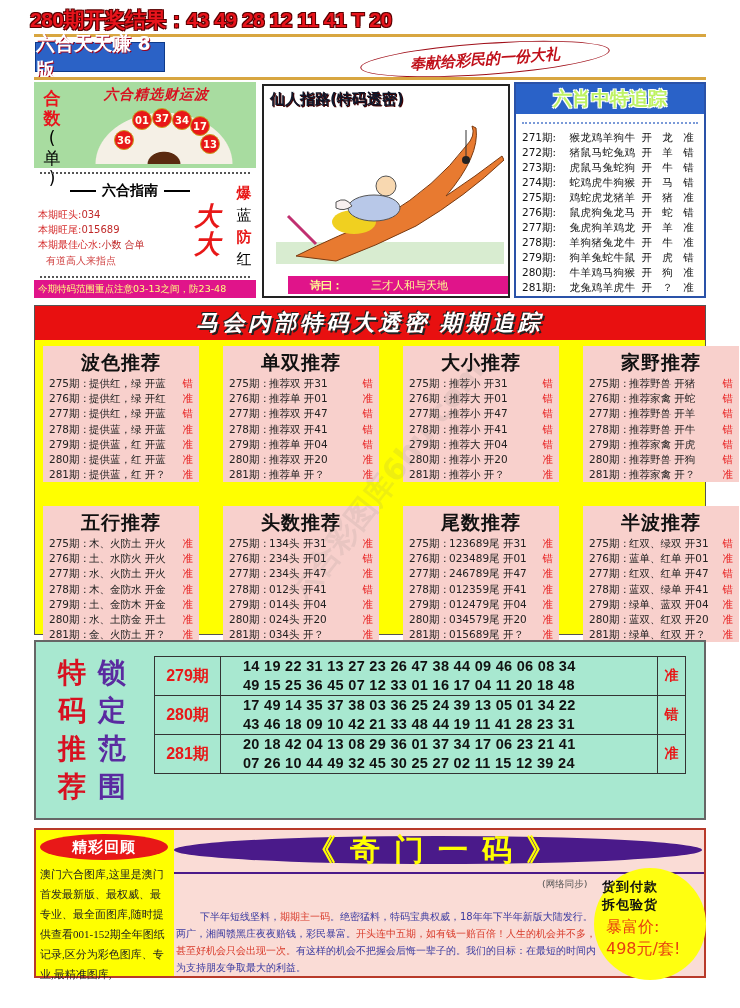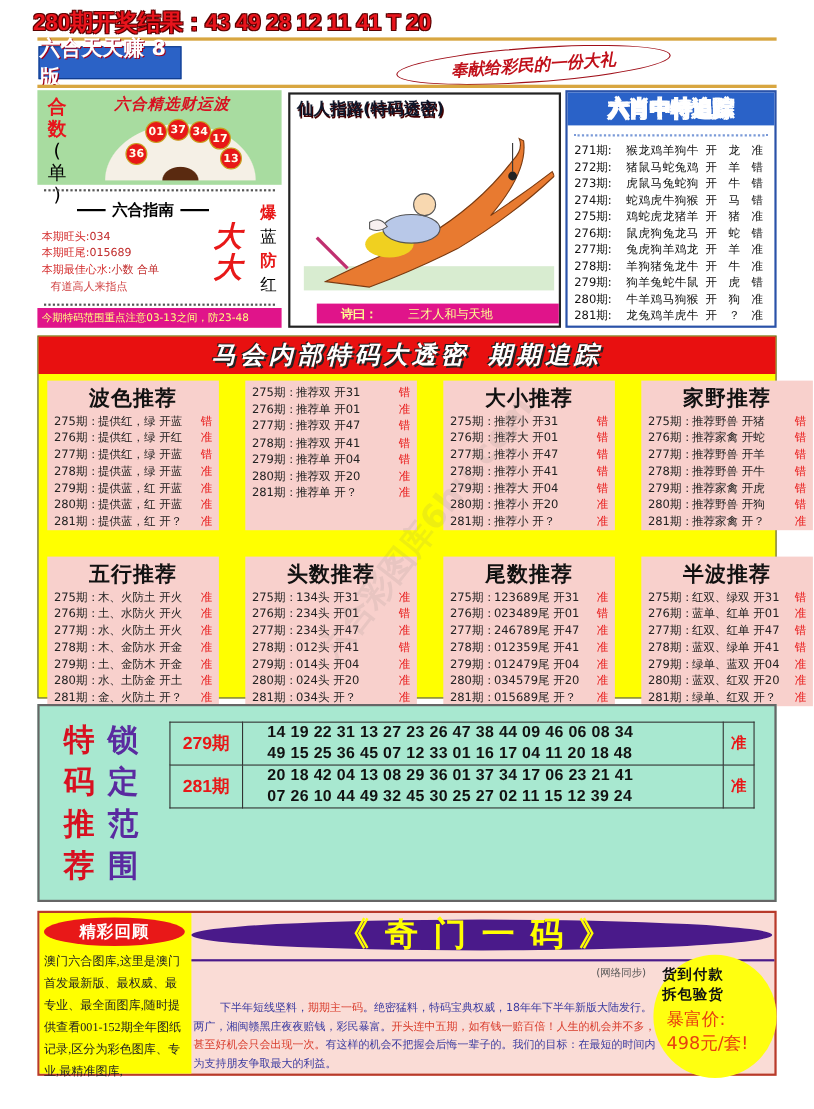--- a/index.html
+++ b/index.html
@@ -31,31 +31,31 @@
   
   .tm { position: absolute; left: 262px; top: 84px; width: 248px; height: 214px; border: 2px solid #222; background: #fff; }
   .tm-title { position: absolute; left: 6px; top: 4px; font-size: 15px; font-weight: bold; color: #0f172a; text-shadow: 1px 1px 0 #400; }
   .tm-art { position: absolute; left: 12px; top: 30px; width: 228px; height: 156px; }
   .tm-poem { position: absolute; left: 24px; top: 190px; width: 220px; height: 18px; background: #e0148a; color: #ffff90; font-size: 11px; display:flex; align-items:center; }
   .tm-poem .k { margin-left: 22px; font-weight: bold; }
   .tm-poem .p { margin-left: 28px; }
 
   
   .tr { position: absolute; left: 514px; top: 82px; width: 192px; height: 216px; border: 2px solid #2a52a8; background: #fff; }
-  .tr-head { height: 30px; background: #2a62c8; color: #ffffff; font-size: 19px; font-weight: bold; display:flex; align-items:center; justify-content:center; text-shadow: 1px 1px 0 #fff, -1px -1px 0 #fff, 1px -1px 0 #fff, -1px 1px 0 #fff; }
+  .tr-head { height: 30px; background: #2a62c8; color: #bef264; font-size: 19px; font-weight: bold; display:flex; align-items:center; justify-content:center; text-shadow: 1px 1px 0 #fff, -1px -1px 0 #fff, 1px -1px 0 #fff, -1px 1px 0 #fff; }
   .tr-dash { margin: 8px 6px 6px; border-top: 2px dotted #7a9ad8; }
   .tr-row { display: flex; font-size: 10.5px; line-height: 15px; padding-left: 6px; color: #111; white-space: nowrap; }
   .tr-row .c1 { width: 50px; }
   .tr-row .c2 { width: 76px; letter-spacing: 0.5px; }
   .tr-row .c3 { width: 22px; }
   .tr-row .c4 { width: 22px; }
 
   
   .big { position: absolute; left: 34px; top: 305px; width: 672px; height: 330px; background: #ffff00; border: 1px solid #555; }
-  .big-head { height: 34px; background: #e81010; color: #fff; font-family: Liberation Mono, monospace; font-size: 22px; font-weight: bold; font-style: italic; display:flex; align-items:center; justify-content:center; letter-spacing: 4px; text-shadow: 2px 2px 0 #222, -1px -1px 0 #222; }
+  .big-head { height: 34px; background: #e81010; color: #fff; font-family: Liberation Serif, serif; font-size: 22px; font-weight: bold; font-style: italic; display:flex; align-items:center; justify-content:center; letter-spacing: 4px; text-shadow: 2px 2px 0 #222, -1px -1px 0 #222; }
   .grid { position: absolute; left: 8px; top: 40px; width: 656px; display: grid; grid-template-columns: repeat(4, 156px); column-gap: 8px; row-gap: 6px; gap: 24px; }
   .card { background: #f8d0cc; height: 136px; padding: 4px 6px; }
   .card-title { text-align: center; font-size: 19px; font-weight: bold; color: #111; line-height: 24px; margin-bottom: 2px; letter-spacing: 1px; }
   .card-row { font-size: 10.5px; line-height: 15.2px; color: #222; white-space: nowrap; display:flex; }
   .card-row .p { width: 40px; }
   .card-row .t { flex: 1; }
   .card-row .r { width: 14px; color: #e81818; text-align: right; }
 
   
   .lock { position: absolute; left: 34px; top: 640px; width: 672px; height: 180px; background: #a8e8d0; border: 2px solid #666; }
@@ -276,20 +276,21 @@
           <span class="t">提供蓝，红 开蓝</span>
           <span class="r">准</span>
         </div>
         <div class="card-row">
           <span class="p">281期：</span>
           <span class="t">提供蓝，红 开？</span>
           <span class="r">准</span>
         </div>
       </div>
       <div class="card">
+        <div class="card-title">单双推荐</div>
         <div class="card-row">
           <span class="p">275期：</span>
           <span class="t">推荐双 开31</span>
           <span class="r">错</span>
         </div>
         <div class="card-row">
           <span class="p">276期：</span>
           <span class="t">推荐单 开01</span>
           <span class="r">准</span>
         </div>
@@ -567,20 +568,28 @@
   </div>
   <table class="lock-table">
     <tbody id="lock-rows">
         <tr>
           <td class="per">279期</td>
           <td class="nums">
             <div>14 19 22 31 13 27 23 26 47 38 44 09 46 06 08 34</div>
             <div>49 15 25 36 45 07 12 33 01 16 17 04 11 20 18 48</div>
           </td>
           <td class="res">准</td>
+        </tr>
+        <tr>
+          <td class="per">280期</td>
+          <td class="nums">
+            <div>17 49 14 35 37 38 03 36 25 24 39 13 05 01 34 22</div>
+            <div>43 46 18 09 10 42 21 33 48 44 19 11 41 28 23 31</div>
+          </td>
+          <td class="res">错</td>
         </tr>
         <tr>
           <td class="per">281期</td>
           <td class="nums">
             <div>20 18 42 04 13 08 29 36 01 37 34 17 06 23 21 41</div>
             <div>07 26 10 44 49 32 45 30 25 27 02 11 15 12 39 24</div>
           </td>
           <td class="res">准</td>
         </tr>
       </tbody>

